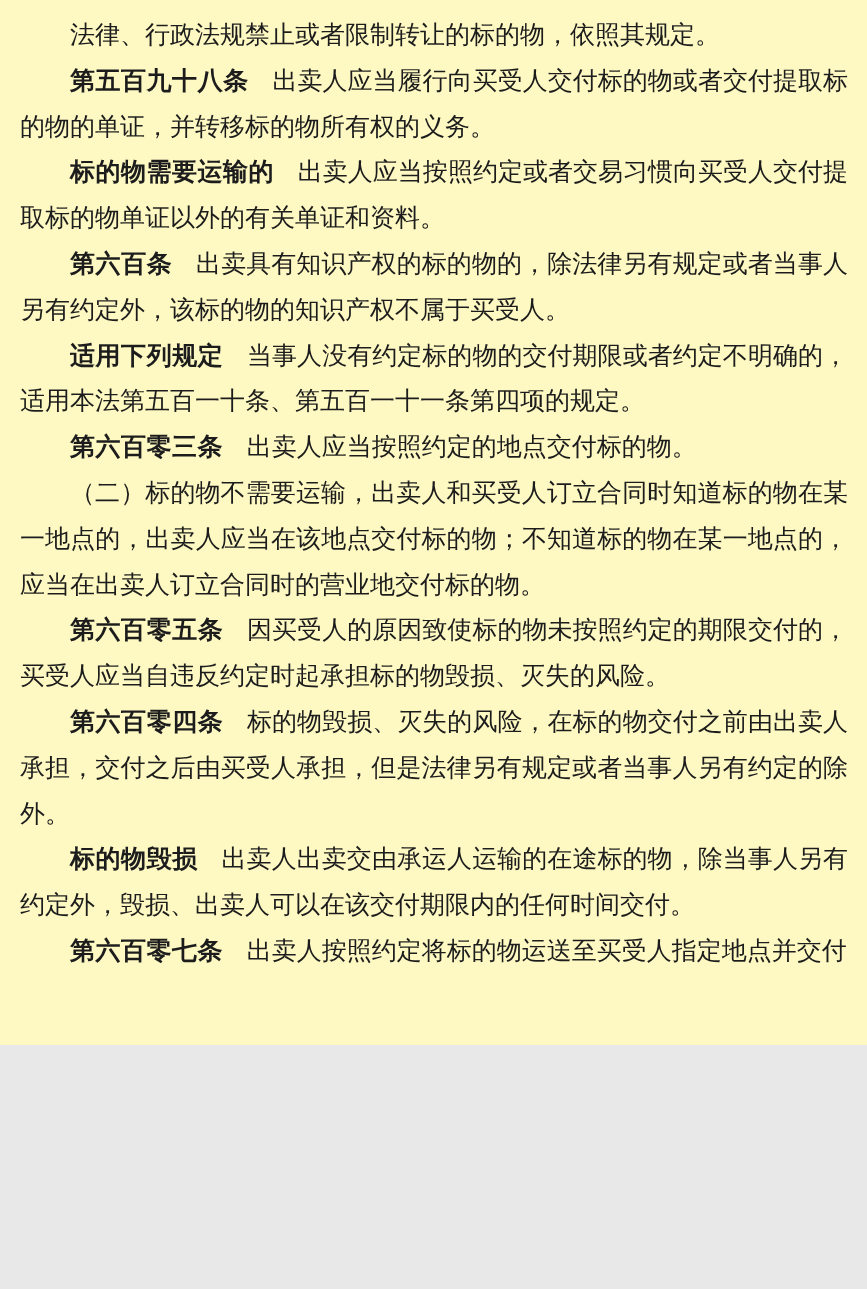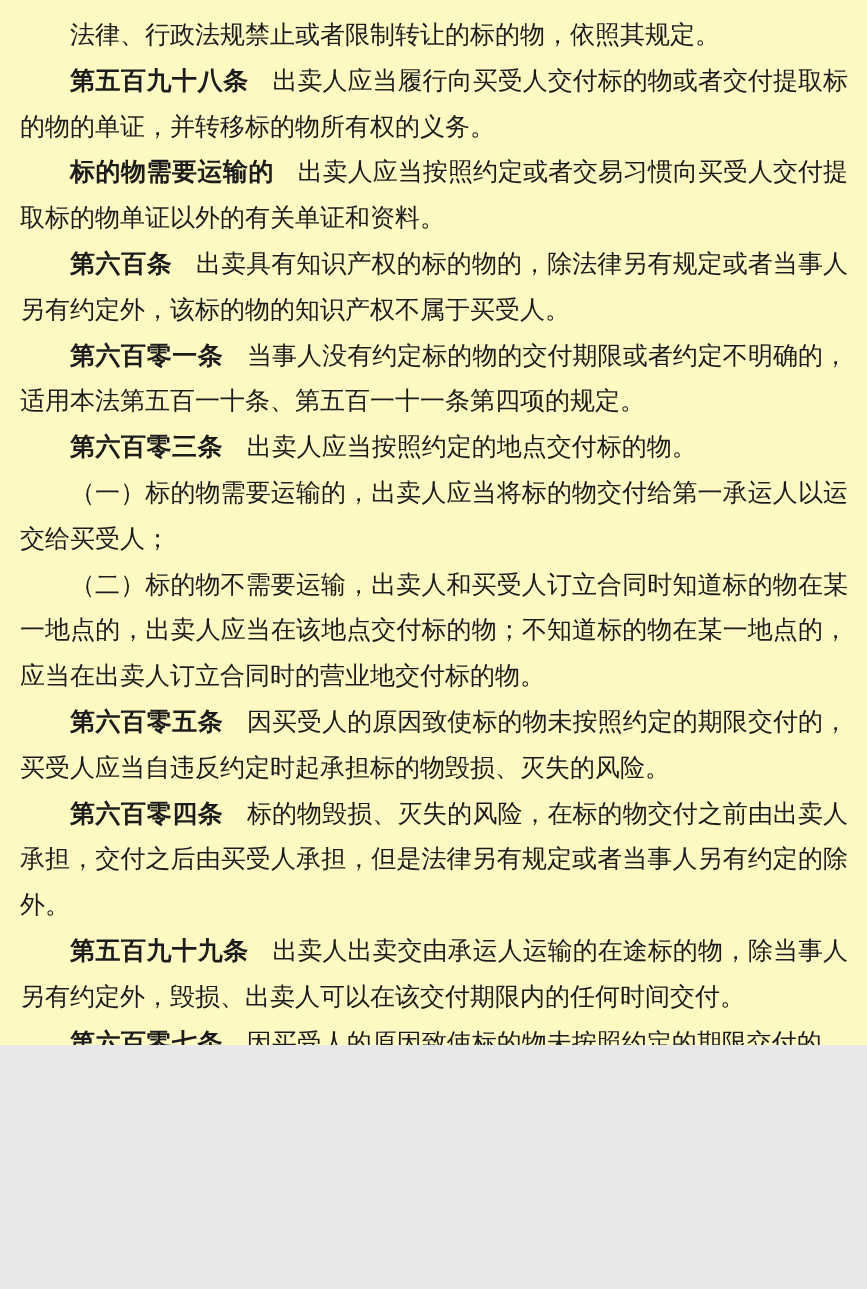--- a/index.html
+++ b/index.html
@@ -60,27 +60,26 @@
 <body>
 
 <div class="page">
 
   <main class="content">
 
   <p class="para"><span class="para-text">法律、行政法规禁止或者限制转让的标的物，依照其规定。</span></p>
       <p class="para"><b class="article-no">第五百九十八条</b><span class="para-text">出卖人应当履行向买受人交付标的物或者交付提取标的物的单证，并转移标的物所有权的义务。</span></p>
       <p class="para"><b class="article-no">标的物需要运输的</b><span class="para-text">出卖人应当按照约定或者交易习惯向买受人交付提取标的物单证以外的有关单证和资料。</span></p>
       <p class="para"><b class="article-no">第六百条</b><span class="para-text">出卖具有知识产权的标的物的，除法律另有规定或者当事人另有约定外，该标的物的知识产权不属于买受人。</span></p>
-      <p class="para"><b class="article-no">第六百零一条</b><span class="para-text">当事人没有约定标的物的交付期限或者约定不明确的，适用本法第五百一十条、第五百一十一条第四项的规定。</span></p>
+      <p class="para"><b class="article-no">适用下列规定</b><span class="para-text">当事人没有约定标的物的交付期限或者约定不明确的，适用本法第五百一十条、第五百一十一条第四项的规定。</span></p>
       <p class="para"><b class="article-no">第六百零三条</b><span class="para-text">出卖人应当按照约定的地点交付标的物。</span></p>
-      <p class="para"><span class="para-text">（一）标的物需要运输的，出卖人应当将标的物交付给第一承运人以运交给买受人；</span></p>
       <p class="para"><span class="para-text">（二）标的物不需要运输，出卖人和买受人订立合同时知道标的物在某一地点的，出卖人应当在该地点交付标的物；不知道标的物在某一地点的，应当在出卖人订立合同时的营业地交付标的物。</span></p>
       <p class="para"><b class="article-no">第六百零五条</b><span class="para-text">因买受人的原因致使标的物未按照约定的期限交付的，买受人应当自违反约定时起承担标的物毁损、灭失的风险。</span></p>
       <p class="para"><b class="article-no">第六百零四条</b><span class="para-text">标的物毁损、灭失的风险，在标的物交付之前由出卖人承担，交付之后由买受人承担，但是法律另有规定或者当事人另有约定的除外。</span></p>
-      <p class="para"><b class="article-no">第五百九十九条</b><span class="para-text">出卖人出卖交由承运人运输的在途标的物，除当事人另有约定外，毁损、出卖人可以在该交付期限内的任何时间交付。</span></p>
-      <p class="para"><b class="article-no">第六百零七条</b><span class="para-text">因买受人的原因致使标的物未按照约定的期限交付的</span></p>
+      <p class="para"><b class="article-no">标的物毁损</b><span class="para-text">出卖人出卖交由承运人运输的在途标的物，除当事人另有约定外，毁损、出卖人可以在该交付期限内的任何时间交付。</span></p>
+      <p class="para"><b class="article-no">第六百零七条</b><span class="para-text">出卖人按照约定将标的物运送至买受人指定地点并交付</span></p>
     </main>
 
   <div class="footer">
     <span class="page-num">— 89 —</span>
   </div>
 
 </div>
 
 </body></html>

